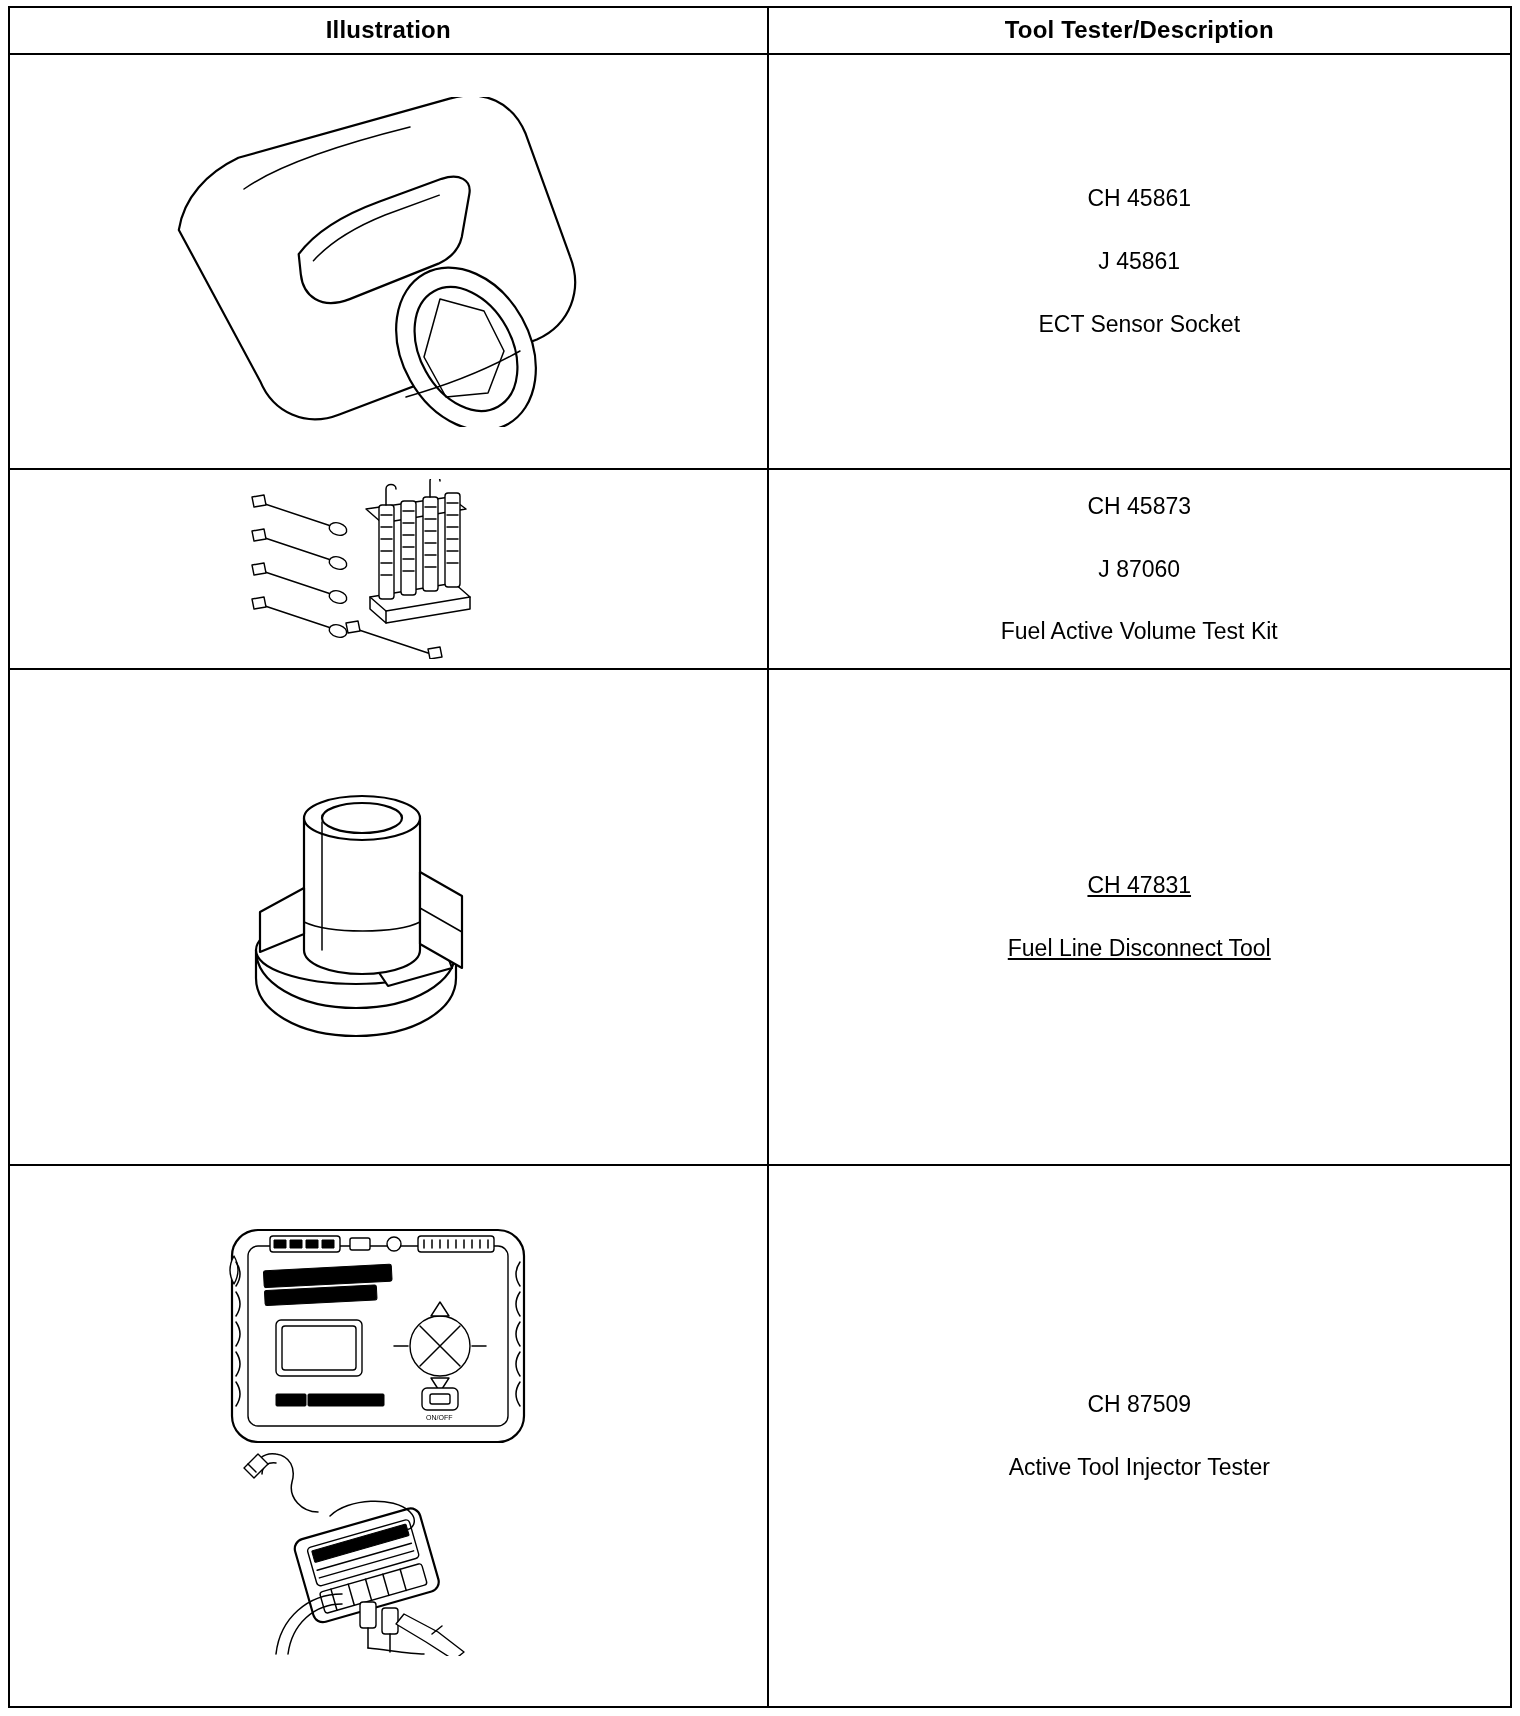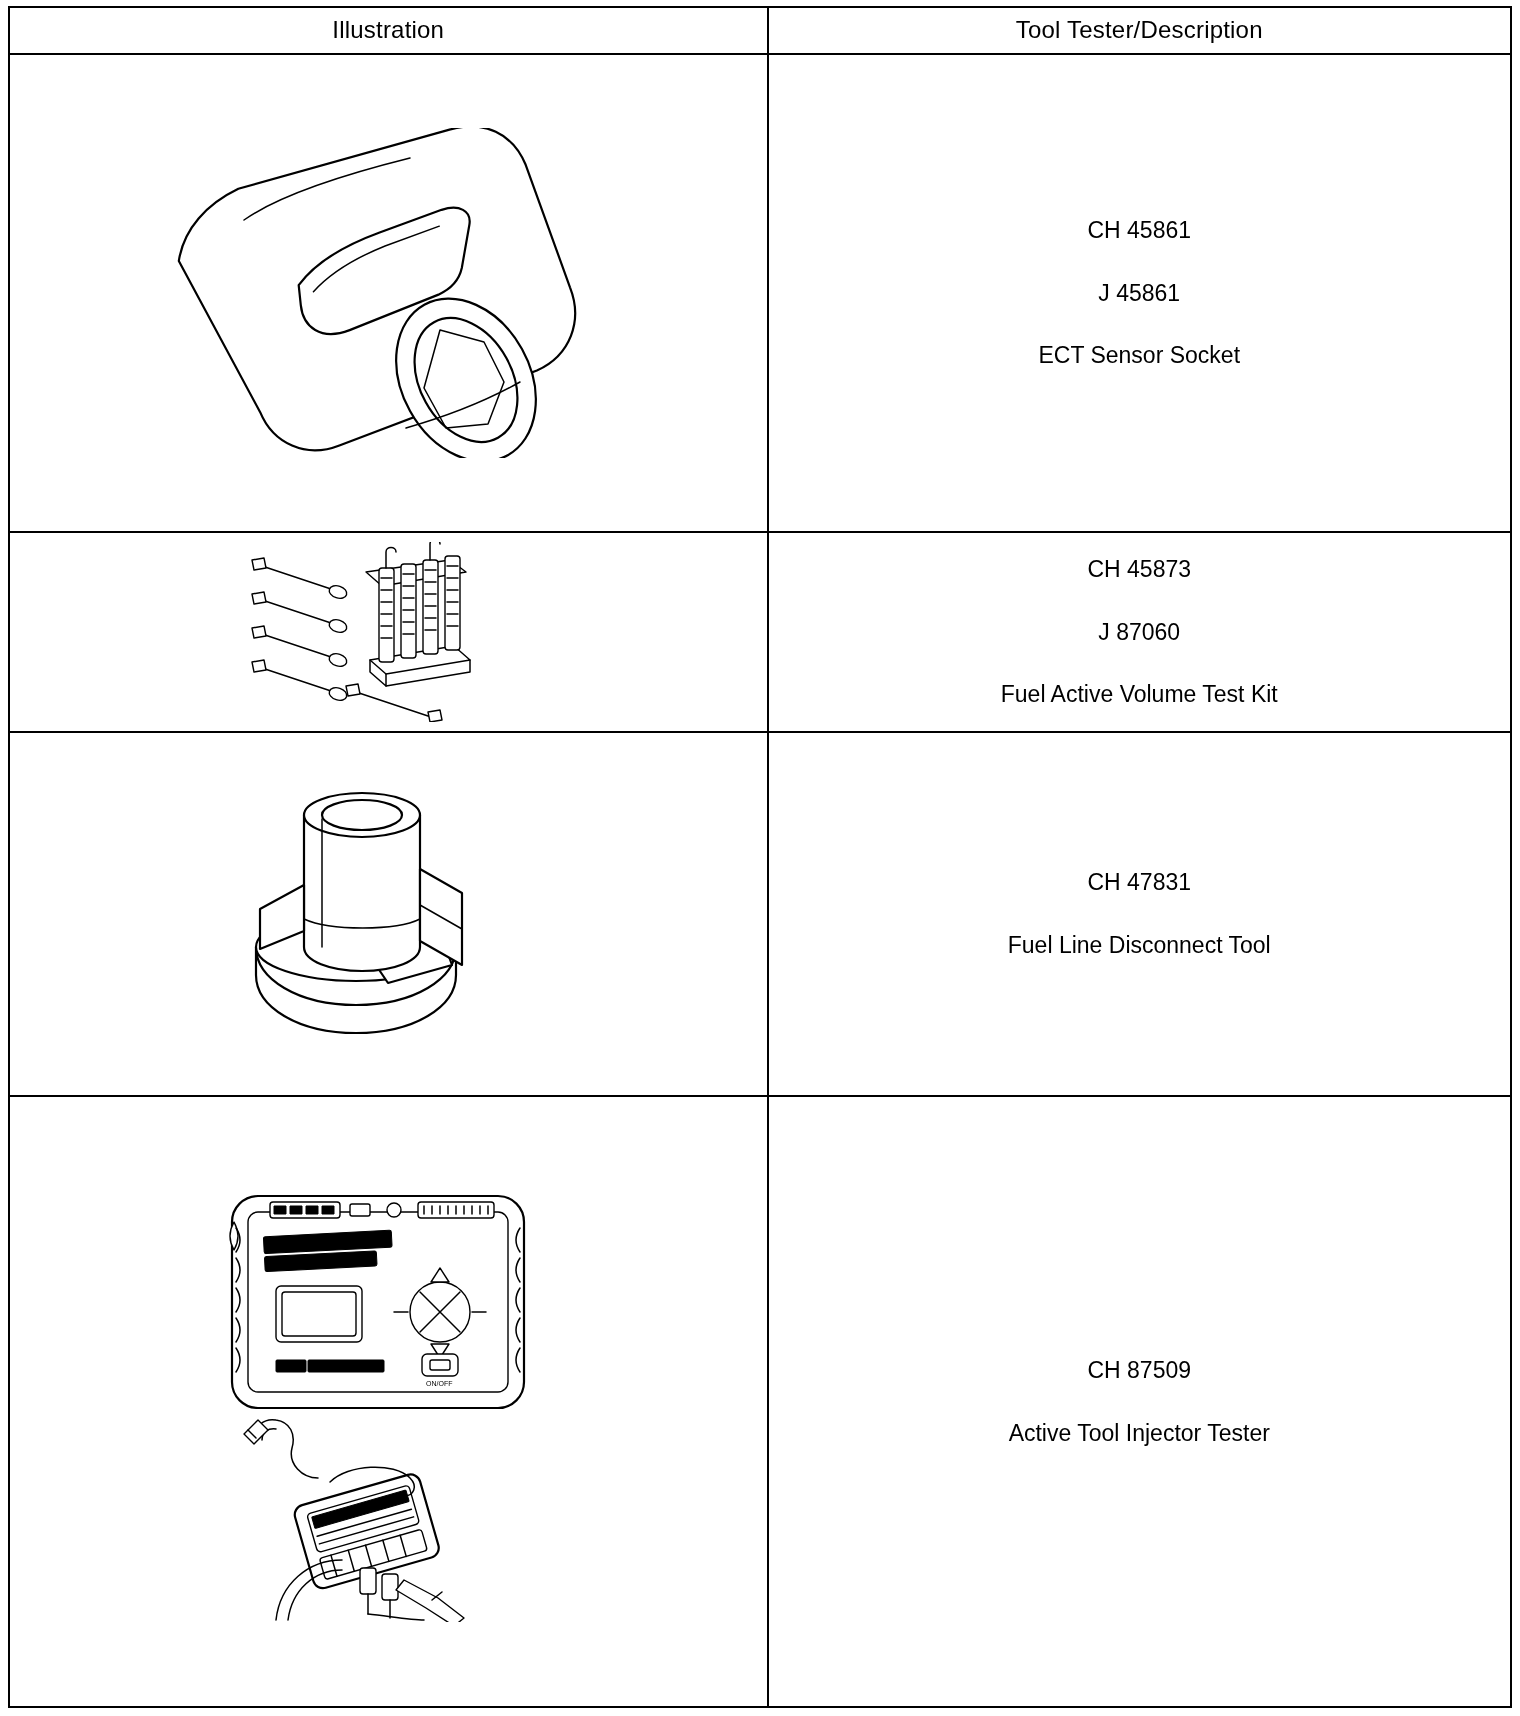--- a/index.html
+++ b/index.html
@@ -24,21 +24,21 @@
     width: 100%;
     height: 100%;
     border-collapse: collapse;
     table-layout: fixed;
   }
   table.tool-table, table.tool-table th, table.tool-table td {
     border: 2px solid #000000;
   }
   th.header-cell {
     font-size: 24px;
-    font-weight: normal;
+    font-weight: bold;
     padding: 8px 0 9px 0;
     text-align: center;
     vertical-align: middle;
     letter-spacing: 0.2px;
   }
   col.col-illustration { width: 50.5%; }
   col.col-desc { width: 49.5%; }
 
   td.illustration-cell {
     text-align: center;
@@ -82,21 +82,21 @@
       <col class="col-desc">
     </colgroup>
     <thead>
       <tr>
         <th class="header-cell">Illustration</th>
         <th class="header-cell">Tool Tester/Description</th>
       </tr>
     </thead>
     <tbody>
 
-      <tr style="height:478px;">
+      <tr style="height:415px;">
         <td class="illustration-cell">
           <div class="art-wrap">
             <svg width="480" height="330" viewBox="0 0 480 330" aria-hidden="true">
 
               <path class="fillw" d="M 42 128 C 48 96, 72 72, 104 58 L 318 6 C 352 -2, 380 12, 392 44 L 432 168 C 444 202, 430 236, 396 250 L 196 318 C 162 330, 130 314, 118 282 Z" transform="translate(-10,-2) rotate(-2 240 165)"></path>
 
               <ellipse class="fillw" cx="318" cy="252" rx="64" ry="86" transform="rotate(-29 318 252)"></ellipse>
               <ellipse class="ln" cx="318" cy="252" rx="46" ry="66" transform="rotate(-29 318 252)"></ellipse>
 
               <path class="ln-thin" d="M 292 202 L 336 214 L 356 254 L 340 296 L 298 300 L 276 260 Z"></path>
@@ -177,21 +177,21 @@
             </svg>
           </div>
         </td>
         <td class="desc-cell">
           <p class="desc-line">CH 45873</p>
           <p class="desc-line">J 87060</p>
           <p class="desc-line">Fuel Active Volume Test Kit</p>
         </td>
       </tr>
 
-      <tr style="height:364px;">
+      <tr style="height:496px;text-decoration:underline;">
         <td class="illustration-cell">
           <div class="art-wrap">
             <svg width="300" height="290" viewBox="0 0 300 290" aria-hidden="true">
 
               <path class="fillw" d="M 18 178 C 18 210, 60 236, 118 236 C 176 236, 218 210, 218 178 L 218 206 C 218 238, 176 264, 118 264 C 60 264, 18 238, 18 206 Z"></path>
               <ellipse class="fillw" cx="118" cy="178" rx="100" ry="34"></ellipse>
 
               <path class="fillw" d="M 104 146 L 196 146 L 214 196 L 150 214 Z"></path>
 
               <path class="fillw" d="M 66 46 L 66 178 C 66 192, 92 202, 124 202 C 156 202, 182 192, 182 178 L 182 46 Z"></path>

